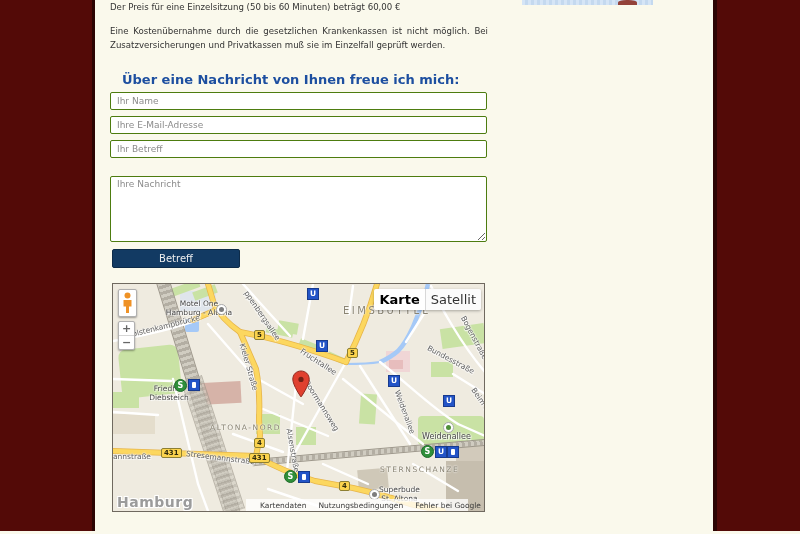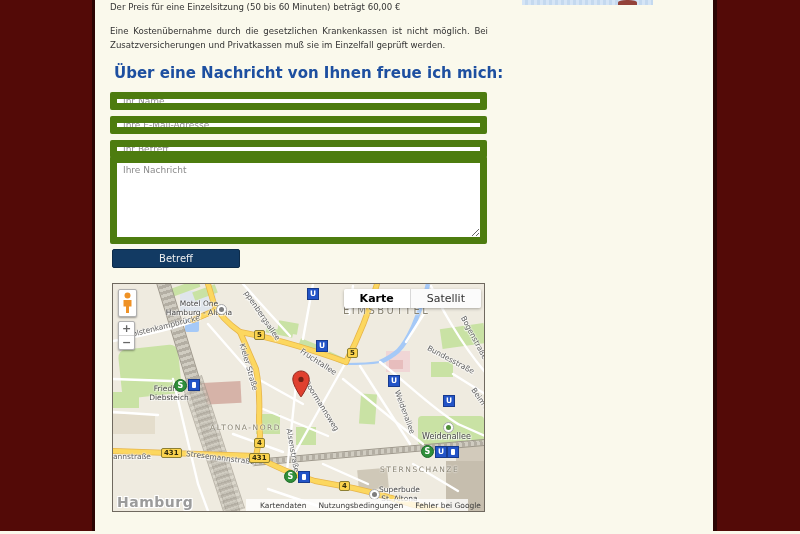--- a/index.html
+++ b/index.html
@@ -9,27 +9,27 @@
   #maroon-left{left:0;width:92px;border-right:3px solid #2c0503}
   #maroon-right{left:713px;width:87px;border-left:4px solid #2c0503}
   
   #photo-frag{position:absolute;left:522px;top:0;width:131px;height:5px;
       background:repeating-linear-gradient(90deg,#d5e5f6 0 3px,#c4d9ef 3px 6px)}
   #photo-frag .blob{position:absolute;left:96px;top:0;width:19px;height:5px;background:#93423a;border-radius:45% 45% 0 0}
   
   .para{position:absolute;left:110px;width:378px;font-size:8.6px;line-height:13.5px;text-align:justify;color:#333}
   #p1{top:1px}
   #p2{top:25px}
-  h2{position:absolute;left:110px;top:60px;margin:4px;font-size:15px;font-weight:bold;color:#1d4fa0}
+  h2{position:absolute;left:110px;top:60px;margin:12px;font-size:13px;font-weight:bold;color:#1d4fa0}
   .fld{position:absolute;left:110px;width:377px;height:18px;box-sizing:border-box;
-       border:7px solid #4d7c0f;border-radius:2px;background:#fff;padding:2px 6px;
+       border:1px solid #4d7c0f;border-radius:2px;background:#fff;padding:2px 6px;
        font-family:inherit;font-size:9px;color:#333}
   .fld::placeholder{color:#8b8b8b;opacity:1}
   #f-name{top:92px}#f-mail{top:116px}#f-subj{top:140px}
-  #f-msg{top:156px;height:88px;resize:both}
+  #f-msg{top:176px;height:66px;resize:both}
   #send-btn{position:absolute;left:112px;top:249px;width:128px;height:19px;background:#123a63;
        border:1px solid #0d2b49;border-radius:2px;color:#efefef;font-family:inherit;font-size:10px;cursor:pointer}
   
   #map{position:absolute;left:112px;top:283px;width:371px;height:227px;background:#efebe0;
        border:1px solid #6f695f;overflow:hidden}
   #map .z{position:absolute}
   .grn{background:#c9e2a4}
   .rail{position:absolute;background:repeating-linear-gradient(90deg,#b3aea3 0 3px,#d0ccc1 3px 6px);
         border-top:1px solid #9d978b;border-bottom:1px solid #9d978b}
   #roads{position:absolute;left:0;top:0}
@@ -49,21 +49,21 @@
   .cicon{position:absolute;width:9px;height:9px;border-radius:50%;background:#fff;border:1px solid #a9a9a9}
   .cicon i{position:absolute;left:2px;top:2px;width:5px;height:5px;border-radius:50%;background:#7d7d7d}
   .cicon.park i{background:#4f8f3a}
   #pegman{position:absolute;left:5px;top:5px;width:17px;height:26px;background:#fff;border:1px solid #b0b0b0;
       border-radius:2px;box-shadow:0 1px 2px rgba(0,0,0,.35);text-align:center;cursor:pointer}
   #zoomctl{position:absolute;left:5px;top:37px;width:15px;background:#fff;border:1px solid #b0b0b0;border-radius:2px;
       box-shadow:0 1px 2px rgba(0,0,0,.35)}
   #zoomctl div{height:13px;line-height:13px;text-align:center;font-size:11px;font-weight:bold;color:#666;cursor:pointer}
   #zoom-in{border-bottom:1px solid #d6d6d6}
   #maptype{position:absolute;right:3px;top:5px;display:flex;box-shadow:0 1px 3px rgba(0,0,0,.3);border-radius:2px;overflow:hidden}
-  .mt{background:#fff;font-size:11px;padding:3px 16px;color:#333;cursor:pointer;white-space:nowrap}
+  .mt{background:#fff;font-size:13px;padding:3px 5px;color:#333;cursor:pointer;white-space:nowrap}
   #mt-karte{font-weight:bold;color:#000}
   #mt-sat{border-left:1px solid #d8d8d8;background:#fbfbfb}
   #attr{position:absolute;left:133px;right:16px;bottom:0;height:12px;background:rgba(255,255,255,.78);
       display:flex;align-items:center;gap:12px;padding:0 6px 0 14px;font-size:7.5px;color:#3a3a3a;white-space:nowrap}
   #glogo{position:absolute;left:4px;bottom:1px;font-size:14px;font-weight:bold;letter-spacing:.5px;color:#9b9b9b;
       text-shadow:-1px -1px 0 #fff,1px -1px 0 #fff,-1px 1px 0 #fff,1px 1px 0 #fff;cursor:pointer}
   #pin{position:absolute;left:179px;top:86px}
 </style>
 </head>
 <body>

